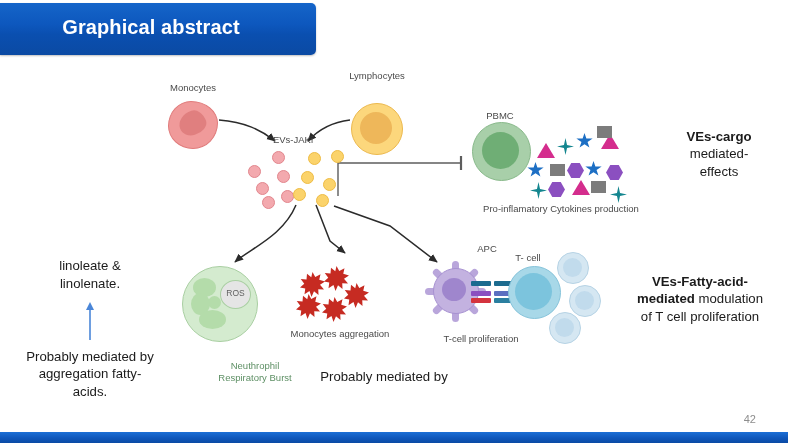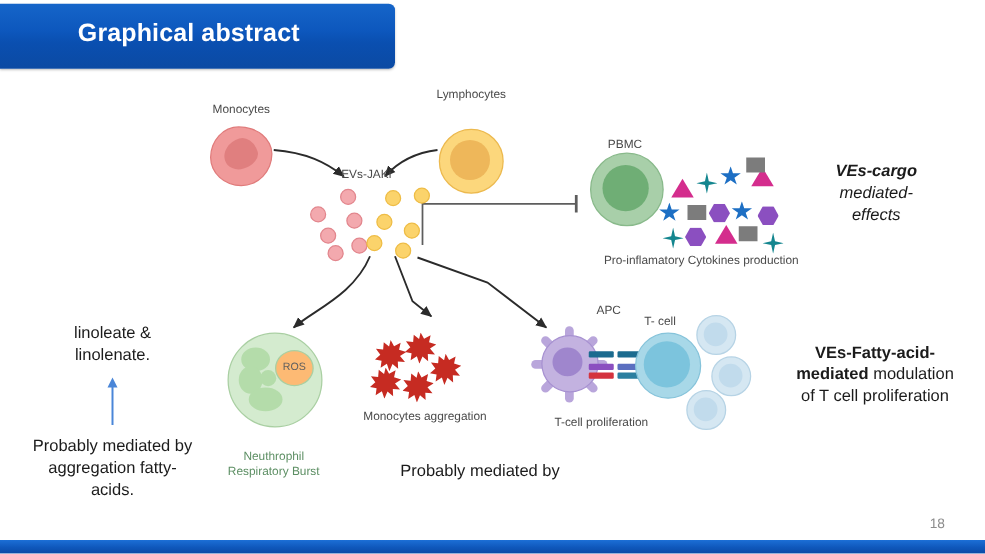--- a/index.html
+++ b/index.html
@@ -61,21 +61,21 @@
 
   
   .fig-label {
     position: absolute;
     font-size: 9.5px;
     color: #4a4a4a;
     text-align: center;
     line-height: 1.22;
     white-space: nowrap;
   }
-  .fig-label.green { color: #5d8f64; }
+  .fig-label.green { color: #5d8f64; margin-left: 36px; }
 
   .body-text {
     position: absolute;
     font-size: 13.2px;
     color: #1b1b1b;
     text-align: center;
     line-height: 1.32;
   }
   .body-text b { font-weight: bold; }
 
@@ -157,21 +157,21 @@
     border-radius: 50%;
   }
   #neutrophil-cell .lobe.l1 { left: 11px; top: 12px; width: 23px; height: 19px; }
   #neutrophil-cell .lobe.l2 { left: 9px;  top: 27px; width: 19px; height: 22px; }
   #neutrophil-cell .lobe.l3 { left: 17px; top: 44px; width: 27px; height: 19px; }
   #neutrophil-cell .lobe.l4 { left: 26px; top: 30px; width: 13px; height: 13px; }
   #ros-vacuole {
     position: absolute;
     left: 38px; top: 14px;
     width: 29px; height: 27px;
-    background: #fdba74;
+    background: #e5e5e5;
     border: 1.2px solid #a9cfa2;
     border-radius: 50%;
   }
   #ros-text {
     position: absolute;
     left: 0; right: 0; top: 7px;
     text-align: center;
     font-size: 8.5px;
     color: #5f5f5f;
   }
@@ -379,21 +379,21 @@
     <div class="cyto sq" style="left:591px; top:181px;"></div>
     <div class="cyto hex" style="left:567px; top:163px;"></div>
     <div class="cyto hex" style="left:606px; top:165px;"></div>
     <div class="cyto hex" style="left:548px; top:182px;"></div>
     <div class="cyto spark" style="left:557px; top:138px;"></div>
     <div class="cyto spark" style="left:530px; top:182px;"></div>
     <div class="cyto spark" style="left:610px; top:186px;"></div>
   </div>
   <div class="fig-label" style="left:473px; top:203px; width:176px;">Pro-inflamatory Cytokines production</div>
 
-  <div class="body-text" style="left:639px; top:128px; width:124px;font-style:italic;">
+  <div class="body-text" style="left:657px; top:128px; width:124px;">
     <b>VEs-cargo</b><br>
     <span>mediated-</span><br>
     <span>effects</span>
   </div>
 
   <div id="neutrophil-cell" class="cell">
     <div class="outer"></div>
     <div class="lobe l1"></div>
     <div class="lobe l2"></div>
     <div class="lobe l3"></div>
@@ -473,16 +473,16 @@
   <div class="body-text" style="left:6px; top:348px; width:168px;">
     <span>Probably mediated by</span><br>
     <span>aggregation fatty-</span><br>
     <span>acids.</span>
   </div>
 
   <div class="body-text" style="left:296px; top:368px; width:176px;">
     <span>Probably mediated by</span><br>
   </div>
 
-  <div id="page-number">18</div>
+  <div id="page-number">42</div>
   <div id="bottom-bar"></div>
 
 </div>
 
 </body></html>

